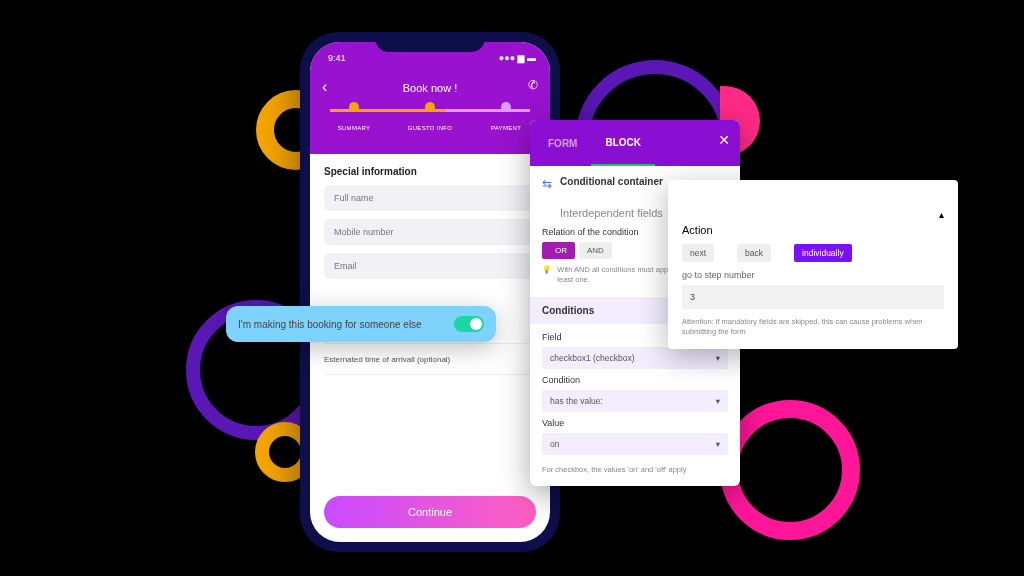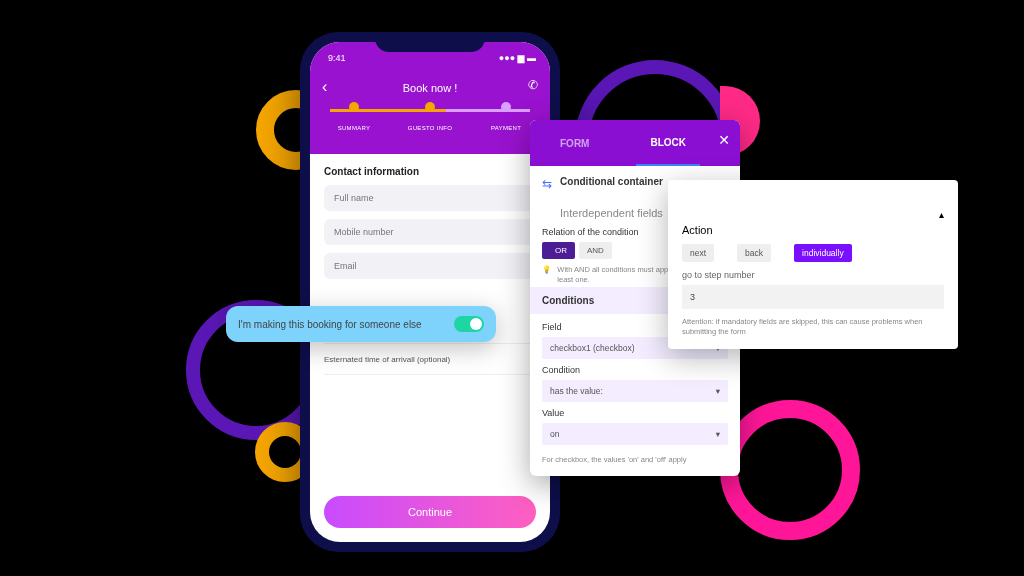--- a/index.html
+++ b/index.html
@@ -38,36 +38,36 @@
   .row-link .chev{ color:#aaa; font-size:9px;}
   .continue{ position:absolute; bottom:14px; left:14px; right:14px; background:linear-gradient(90deg,#c84bff,#ff5fc0); color:#fff; text-align:center; padding:10px; border-radius:22px; font-size:11px; font-weight:500;}
 
   
   .toggle-card{ position:absolute; left:226px; top:306px; width:270px; background:#7dd3fc; box-shadow:0 6px 24px rgba(0,0,0,.25); border-radius:12px; padding:10px 12px; display:flex; justify-content:space-between; align-items:center; z-index:5; font-size:10px; color:#444;}
   .switch{ width:30px; height:16px; background:#1dd6a3; border-radius:10px; position:relative;}
   .switch::after{content:""; position:absolute; right:2px; top:2px; width:12px; height:12px; background:#fff; border-radius:50%;}
 
   
   .panel{ position:absolute; left:530px; top:120px; width:210px; background:#fff; box-shadow:0 8px 30px rgba(0,0,0,.35); border-radius:6px; z-index:4; font-size:10px; color:#333; overflow:hidden;}
-  .panel-head{ background:#8a0fd3; color:#fff; display:flex; align-items:center; padding:16px; position:relative; height:46px;gap:33px;}
+  .panel-head{ background:#8a0fd3; color:#fff; display:flex; align-items:center; padding:4px; position:relative; height:46px;}
   .panel-head .tab{ padding:16px 14px; font-size:10px; font-weight:600; opacity:.6; }
-  .panel-head .tab.active{ opacity:1; border-bottom:2px solid #3b82f6;}
+  .panel-head .tab.active{ opacity:1; border-bottom:2px solid #22c55e;}
   .panel-head .close{ position:absolute; right:10px; top:12px; font-size:14px;}
   .panel-body{ padding:10px 12px 12px;}
   .cc-row{ display:flex; gap:8px; align-items:flex-start; margin-bottom:8px;}
   .cc-icon{ color:#4a6dff; font-size:12px; margin-top:1px;}
   .cc-title{ font-weight:600; font-size:10px;}
   .cc-sub{ color:#888; font-size:11px; margin-top:20px;}
   .label{ font-size:9px; color:#333; margin:6px 0 5px;}
   .rel-btns{ display:flex; gap:4px;}
   .rel-btn{ background:#eee; color:#555; font-size:8px; padding:4px 8px; border-radius:2px;}
-  .rel-btn.active{ background:#4c1d95; color:#fff;padding-left:13px;}
+  .rel-btn.active{ background:#a21caf; color:#fff;padding-left:13px;}
   .hint{ display:flex; gap:6px; color:#888; font-size:7.5px; margin-top:6px; line-height:1.3;}
   .hint .bulb{ color:#f6a600;}
-  .cond-head{ background:#f3edff; margin:2px -12px 8px; padding:8px 12px; font-weight:600; font-size:10px; display:flex; justify-content:space-between;}
+  .cond-head{ background:#f3edff; margin:12px -12px 8px; padding:8px 12px; font-weight:600; font-size:10px; display:flex; justify-content:space-between;}
   .select{ background:#f3edff; border-radius:2px; padding:6px 8px; font-size:8.5px; color:#555; display:flex; justify-content:space-between; align-items:center; margin-bottom:6px;}
   .close-x{ color:#666; font-size:10px;}
   .panel-foot{ font-size:7.5px; color:#888; padding-top:4px;}
 
   
   .action{ position:absolute; left:668px; top:180px; width:290px; background:#fff; box-shadow:0 8px 30px rgba(0,0,0,.3); border-radius:4px; padding:12px 14px; z-index:6; font-size:10px;}
   .action .hdr{ display:flex; justify-content:space-between; align-items:center; margin-bottom:8px;}
   .action .hdr span:first-child{ font-weight:500; font-size:11px;margin-top:32px;}
   .seg{ display:flex; gap:23px; margin-bottom:8px;}
   .seg .opt{ background:#eee; color:#555; font-size:8.5px; padding:4px 8px; border-radius:2px;}
@@ -100,21 +100,21 @@
         <div class="stepper">
           <div class="line">
               <div class="fill"></div>
             </div>
           <div class="step done"><div class="dot"></div><span>SUMMARY</span></div>
           <div class="step done"><div class="dot"></div><span>GUESTO INFO</span></div>
           <div class="step"><div class="dot"></div><span>PAYMENT</span></div>
         </div>
       </div>
       <div class="form-area">
-        <div class="sec-title">Contact information</div>
+        <div class="sec-title">Special information</div>
         <div class="field">Full name</div>
         <div class="field">Mobile number</div>
         <div class="field">Email</div>
         <div style="height:26px"></div>
         <div class="row-link">
           <span>Special requests to the hotel (optional)</span>
             <span class="chev">⌄</span>
         </div>
         <div class="row-link">
           <span>Esternated time of arrivall (optional)</span>

